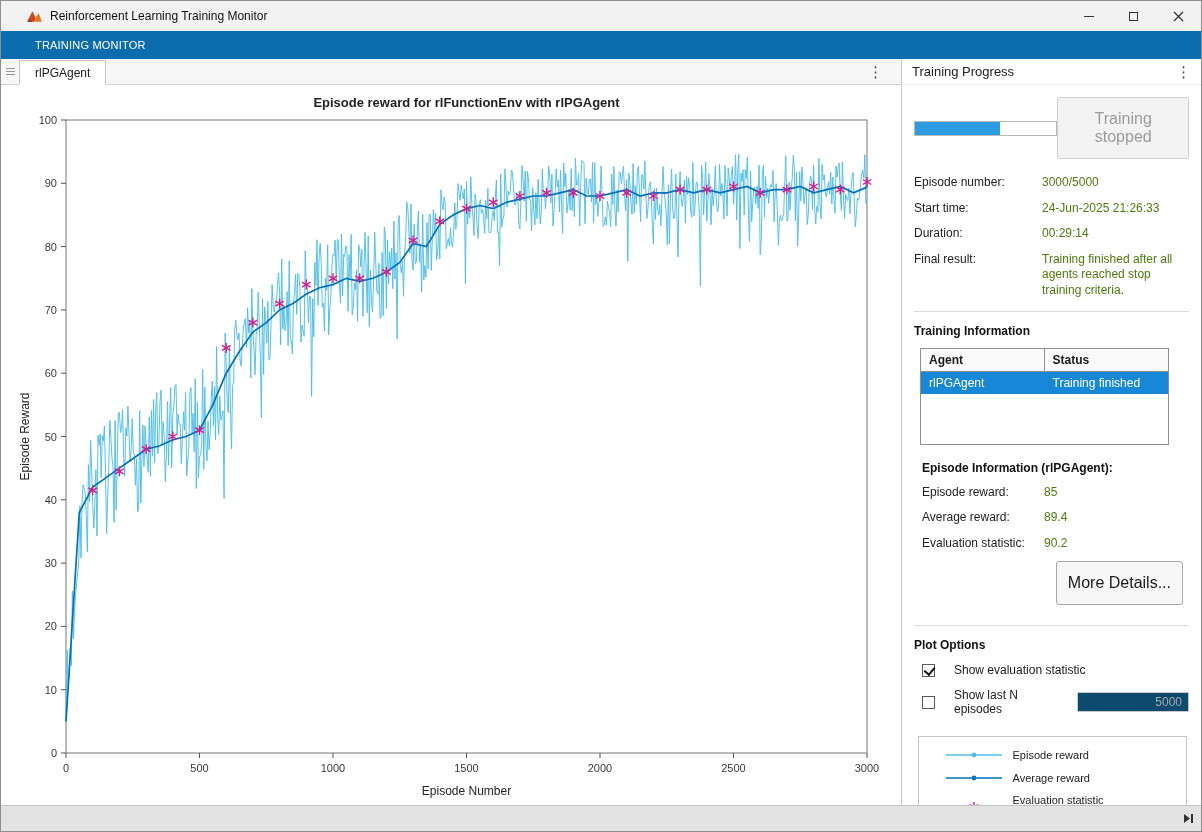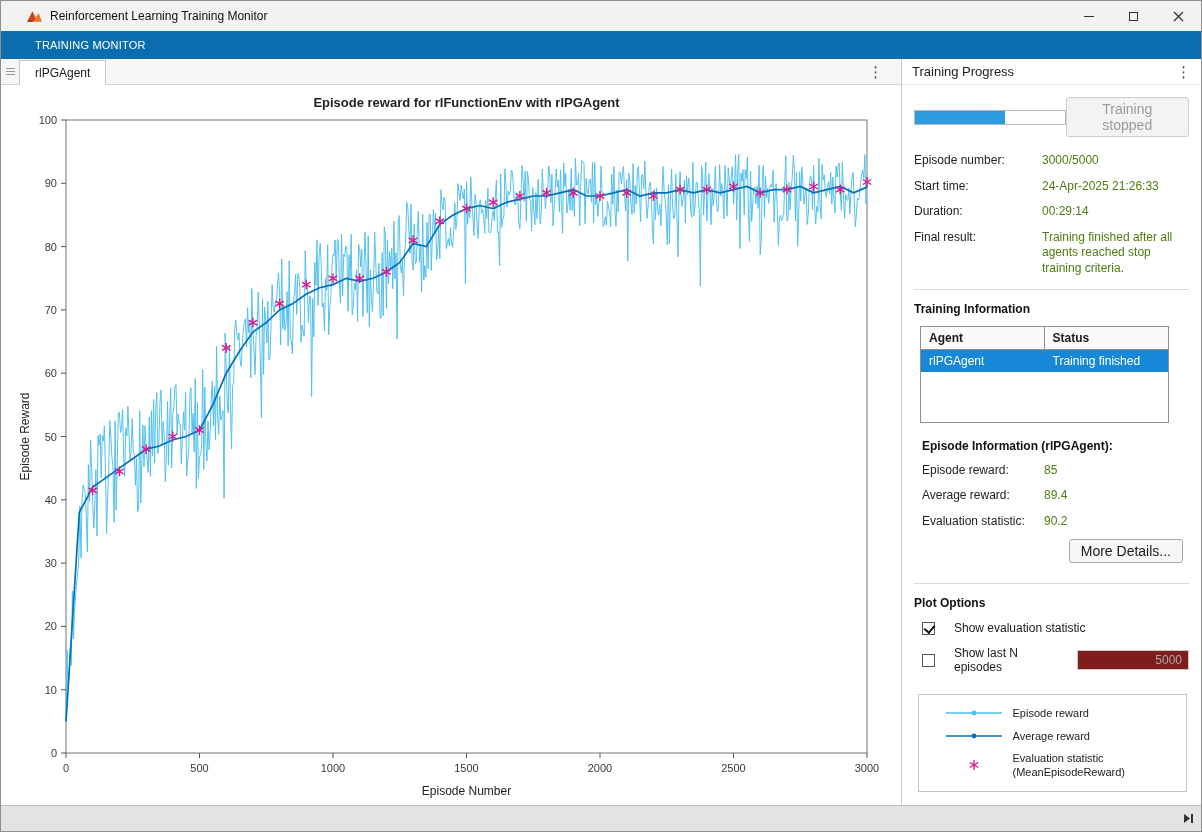--- a/index.html
+++ b/index.html
@@ -35,21 +35,21 @@
 
   
   .right-panel{flex:1;display:flex;flex-direction:column;background:#fff;min-width:0}
   .panel-header{height:26px;flex:none;display:flex;align-items:center;padding:0 10px;font-size:13px;color:#222;border-bottom:1px solid #ececec}
   .panel-header .kebab{margin-left:auto}
   .panel-body{flex:1;padding:10px 12px;overflow:hidden}
 
   .progress-row{display:flex;align-items:center;margin:2px 0 16px}
   .progress-track{width:158px;height:15px;border:1px solid #b9b9b9;background:#fff}
   .progress-fill{height:100%;width:0;background:#2d9be0}
-  .btn{padding:3px 11px;font-family:"Liberation Sans",sans-serif;font-size:14px;background:#f3f3f3;border:1px solid #cfcfcf;border-radius:3px;cursor:default}
+  .btn{padding:12px 11px;font-family:"Liberation Sans",sans-serif;font-size:16px;background:#f3f3f3;border:1px solid #cfcfcf;border-radius:3px;cursor:default}
   .btn.disabled{color:#9b9b9b}
   .btn.normal{color:#1a1a1a;border-color:#a8a8a8;background:#f7f7f7}
   .progress-row .btn{margin-left:auto}
 
   .field-row{display:flex;align-items:flex-start;margin-bottom:10px}
   .f-label{width:128px;flex:none;color:#222}
   .f-value{flex:1;color:#4d7c0f;line-height:1.3}
 
   .sep{border:none;border-top:1px solid #dadada;margin:12px 0}
   .h-section{font-weight:bold;font-size:12px;margin:2px 0 10px;color:#111}
@@ -61,21 +61,21 @@
   .ti-row{display:flex;color:#fff;background:#1788d7}
   .ti-empty{height:50px;background:#fff}
 
   .ep-block{margin-left:8px}
   .ep-block .f-label{width:122px}
   .more-row{text-align:right;margin:6px 6px 20px 0}
 
   .cb-row{display:flex;align-items:center;margin:11px 0 11px 8px;gap:19px}
   .cb{width:13px;height:13px;border:1px solid #5a5a5a;background:#fff;position:relative;flex:none}
   .cb.checked::after{content:"";position:absolute;left:3px;top:0;width:5px;height:8px;border-right:2px solid #111;border-bottom:2px solid #111;transform:rotate(40deg)}
-  .n-input{width:112px;height:20px;margin-left:auto;border:1px solid #c9c9c9;background:#7f1d1d;color:#a9a9a9;text-align:right;padding:0 6px;font-family:"Liberation Sans",sans-serif;font-size:12px}
+  .n-input{width:112px;height:20px;margin-left:auto;border:1px solid #c9c9c9;background:#0c4a6e;color:#a9a9a9;text-align:right;padding:0 6px;font-family:"Liberation Sans",sans-serif;font-size:12px}
 
   .legend-box{margin:20px 2px 0 4px;border:1px solid #c6c6c6;background:#fff;padding:11px 6px;display:flex;flex-direction:column;gap:8px}
   .legend-item{display:flex;align-items:center;justify-content:center;gap:10px}
   .lmark{width:58px;flex:none;display:flex;align-items:center;justify-content:center}
   .ltext{width:148px;font-size:11px;color:#222;line-height:1.3}
 
   .statusbar{height:26px;flex:none;background:#e3e3e3;border-top:1px solid #c2c2c2;position:relative}
   .expand-icon{position:absolute;right:7px;top:7px;display:inline-flex}
 </style>
 </head>
@@ -273,21 +273,21 @@
           </div>
           <button class="btn disabled">Training stopped</button>
         </div>
 
         <div class="field-row">
           <span class="f-label">Episode number:</span>
           <span class="f-value">3000/5000</span>
         </div>
         <div class="field-row">
           <span class="f-label">Start time:</span>
-          <span class="f-value">24-Apr-2025 21:26:33</span>
+          <span class="f-value">24-Jun-2025 21:26:33</span>
         </div>
         <div class="field-row">
           <span class="f-label">Duration:</span>
           <span class="f-value">00:29:14</span>
         </div>
         <div class="field-row">
           <span class="f-label">Final result:</span>
           <span class="f-value" style="max-width:160px">Training finished after all agents reached stop training criteria.</span>
         </div>
 

